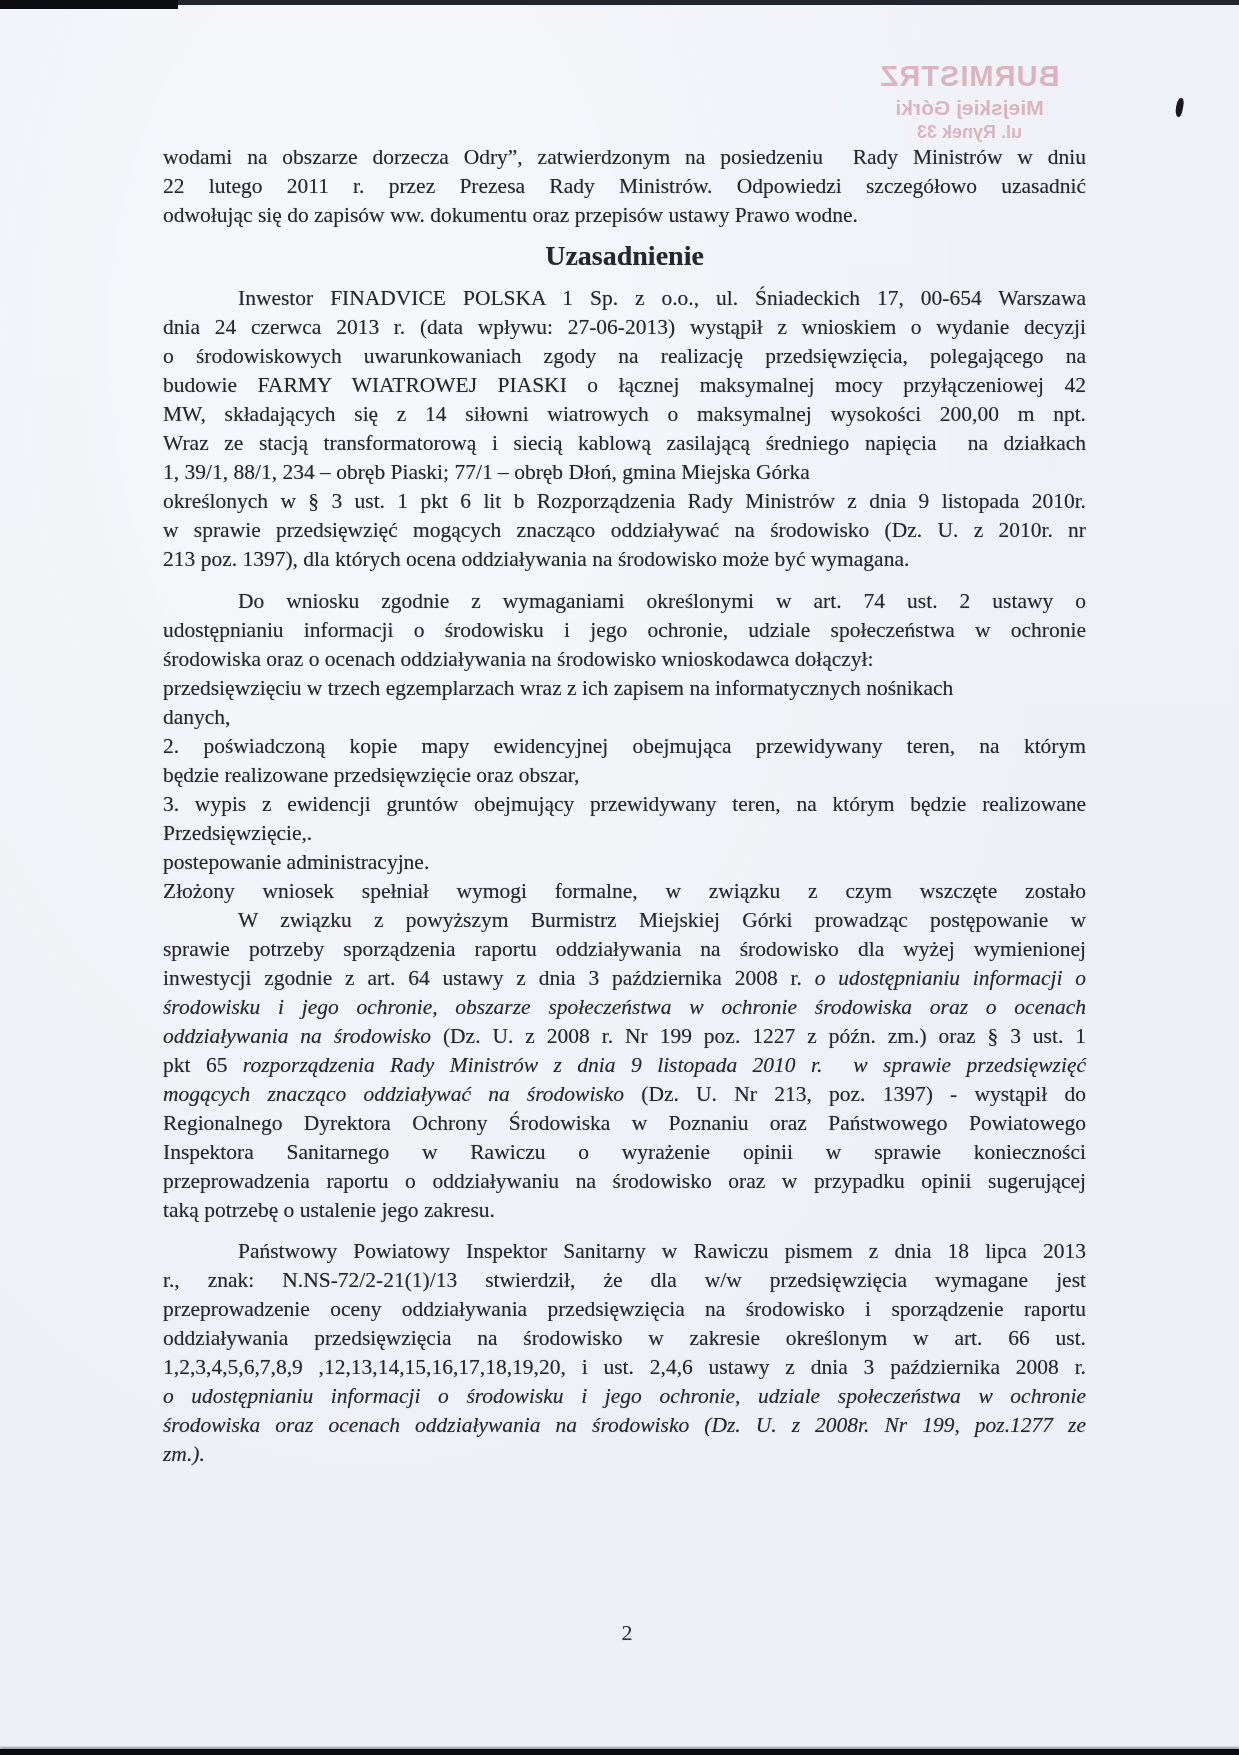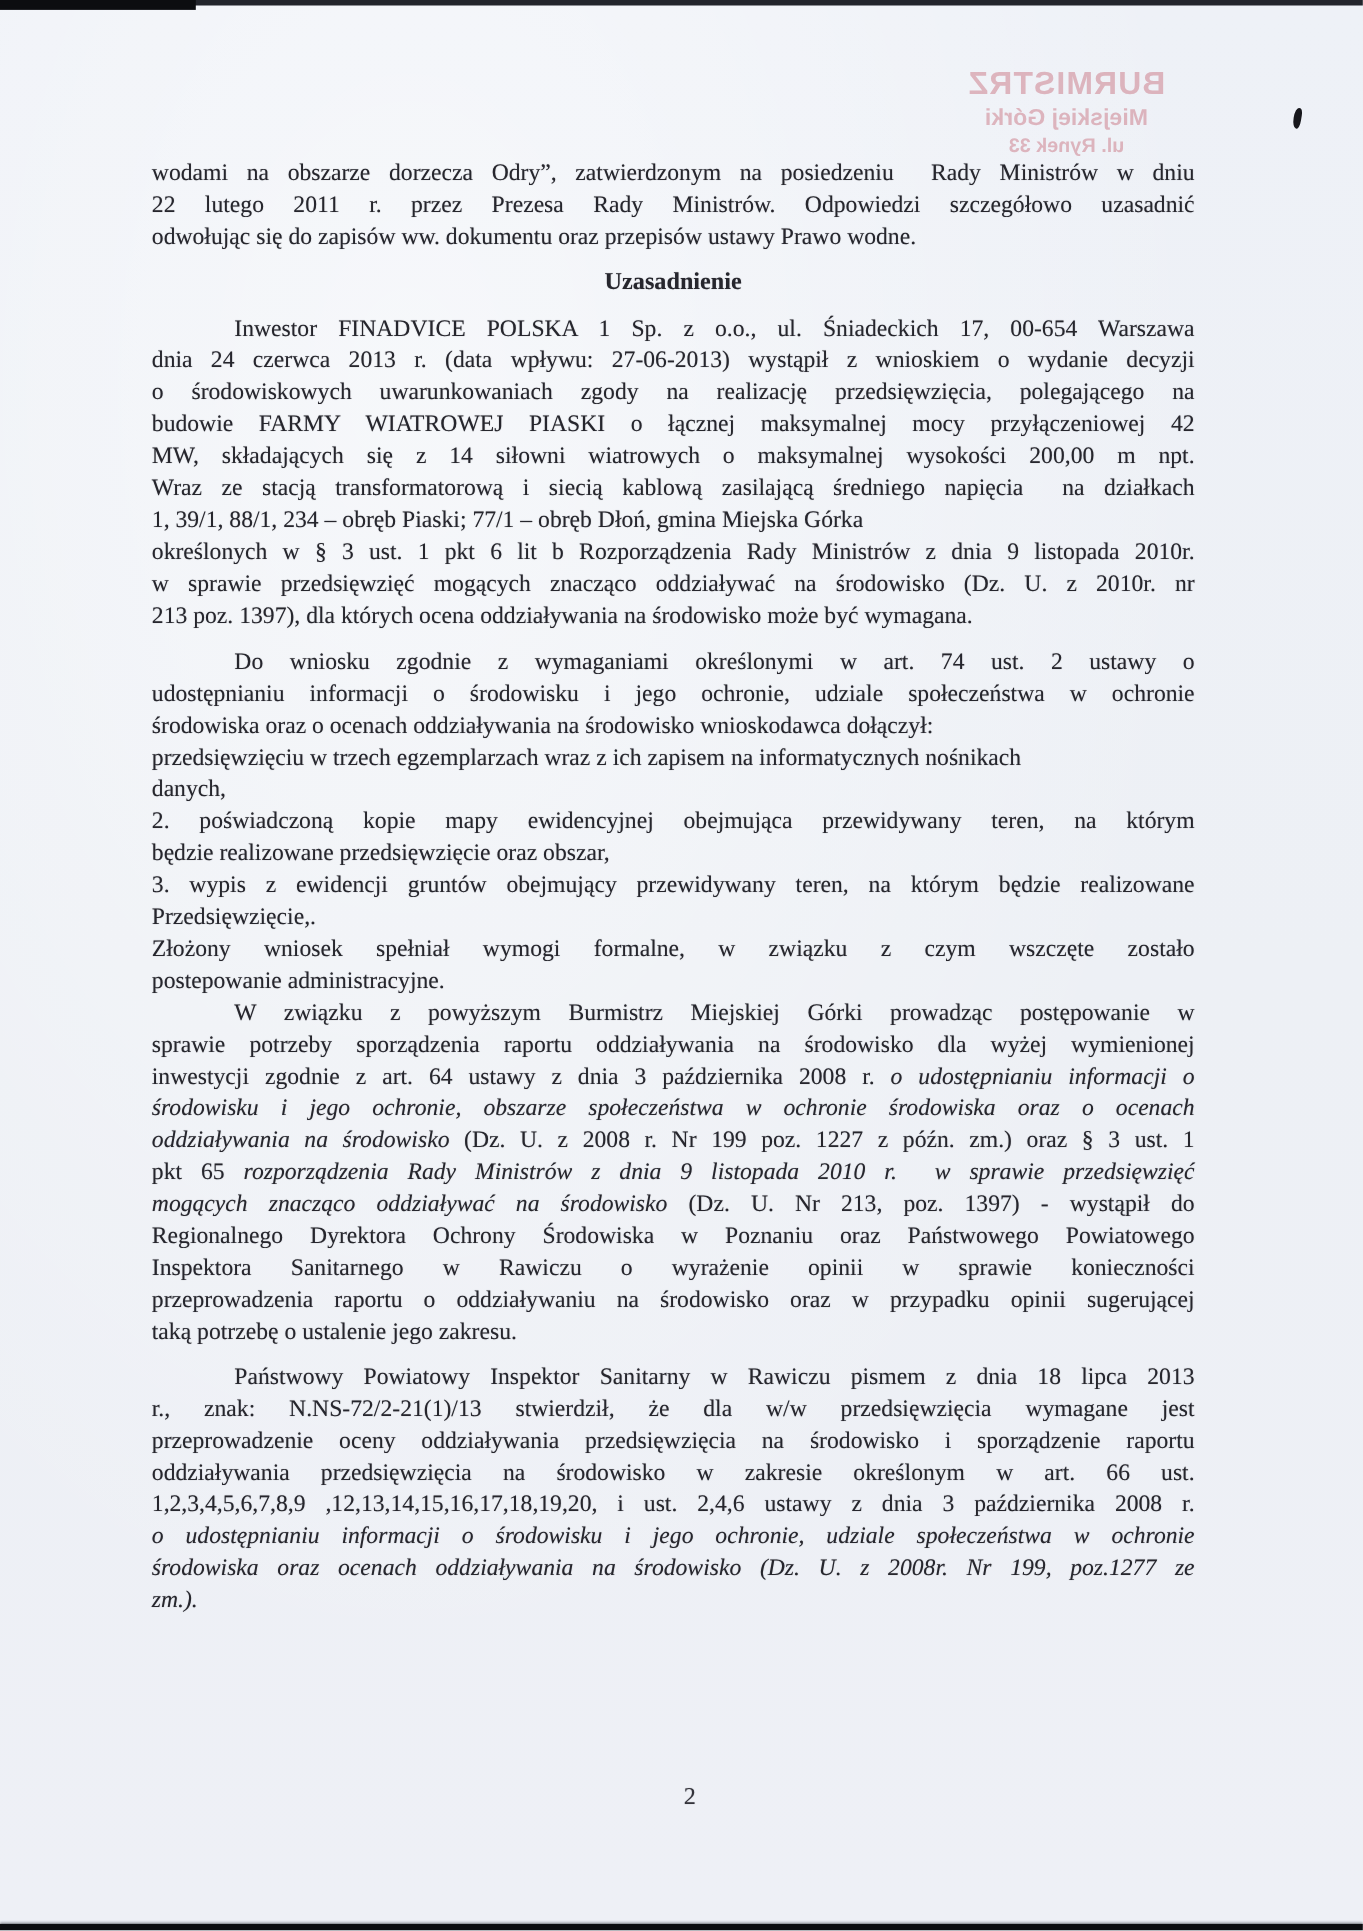--- a/index.html
+++ b/index.html
@@ -70,33 +70,34 @@
     left: 138px; top: 143px;
     width: 948px;
     color: #26262d;
     font-size: 21.5px;
     text-shadow: 0 0 1px rgba(38,38,45,0.38);
   }
   .line {
     height: 29px;
     line-height: 29px;
     white-space: pre-wrap;
+    margin-left: 25px;
   }
   .line.j {
     text-align: justify;
     text-align-last: justify;
   }
   .line.ind {
     text-indent: 75px;
   }
   .line.heading {
     text-align: center;
     text-align-last: center;
     font-weight: bold;
-    font-size: 22px;
+    font-size: 28px;
   }
   .it { font-style: italic; }
   .page-number {
     position: absolute;
     left: 138px; top: 1620px;
     width: 948px;
     text-align: center;
     text-indent: 30px;
     font-size: 22px;
     color: #33333b;
@@ -133,22 +134,22 @@
       <div class="line"><span>213 poz. 1397), dla których ocena oddziaływania na środowisko może być wymagana.</span></div>
       <div class="line j ind" style="margin-top: 13px;"><span>Do wniosku zgodnie z wymaganiami określonymi w art. 74 ust. 2 ustawy o</span></div>
       <div class="line j"><span>udostępnianiu informacji o środowisku i jego ochronie, udziale społeczeństwa w ochronie</span></div>
       <div class="line"><span>środowiska oraz o ocenach oddziaływania na środowisko wnioskodawca dołączył:</span></div>
       <div class="line"><span>przedsięwzięciu w trzech egzemplarzach wraz z ich zapisem na informatycznych nośnikach</span></div>
       <div class="line"><span>danych,</span></div>
       <div class="line j"><span>2. poświadczoną kopie mapy ewidencyjnej obejmująca przewidywany teren, na którym</span></div>
       <div class="line"><span>będzie realizowane przedsięwzięcie oraz obszar,</span></div>
       <div class="line j"><span>3. wypis z ewidencji gruntów obejmujący przewidywany teren, na którym będzie realizowane</span></div>
       <div class="line"><span>Przedsięwzięcie,.</span></div>
+      <div class="line"><span>postepowanie administracyjne.</span></div>
       <div class="line j"><span>Złożony wniosek spełniał wymogi formalne, w związku z czym wszczęte zostało</span></div>
-      <div class="line"><span>postepowanie administracyjne.</span></div>
       <div class="line j ind"><span>W związku z powyższym Burmistrz Miejskiej Górki prowadząc postępowanie w</span></div>
       <div class="line j"><span>sprawie potrzeby sporządzenia raportu oddziaływania na środowisko dla wyżej wymienionej</span></div>
       <div class="line j"><span>inwestycji zgodnie z art. 64 ustawy z dnia 3 października 2008 r. </span><span class="it">o udostępnianiu informacji o</span></div>
       <div class="line j"><span class="it">środowisku i jego ochronie, obszarze społeczeństwa w ochronie środowiska oraz o ocenach</span></div>
       <div class="line j"><span class="it">oddziaływania na środowisko </span><span>(Dz. U. z 2008 r. Nr 199 poz. 1227 z późn. zm.) oraz § 3 ust. 1</span></div>
       <div class="line j"><span>pkt 65 </span><span class="it">rozporządzenia Rady Ministrów z dnia 9 listopada 2010 r.  w sprawie przedsięwzięć</span></div>
       <div class="line j"><span class="it">mogących znacząco oddziaływać na środowisko </span><span>(Dz. U. Nr 213, poz. 1397) - wystąpił do</span></div>
       <div class="line j"><span>Regionalnego Dyrektora Ochrony Środowiska w Poznaniu oraz Państwowego Powiatowego</span></div>
       <div class="line j"><span>Inspektora Sanitarnego w Rawiczu o wyrażenie opinii w sprawie konieczności</span></div>
       <div class="line j"><span>przeprowadzenia raportu o oddziaływaniu na środowisko oraz w przypadku opinii sugerującej</span></div>

